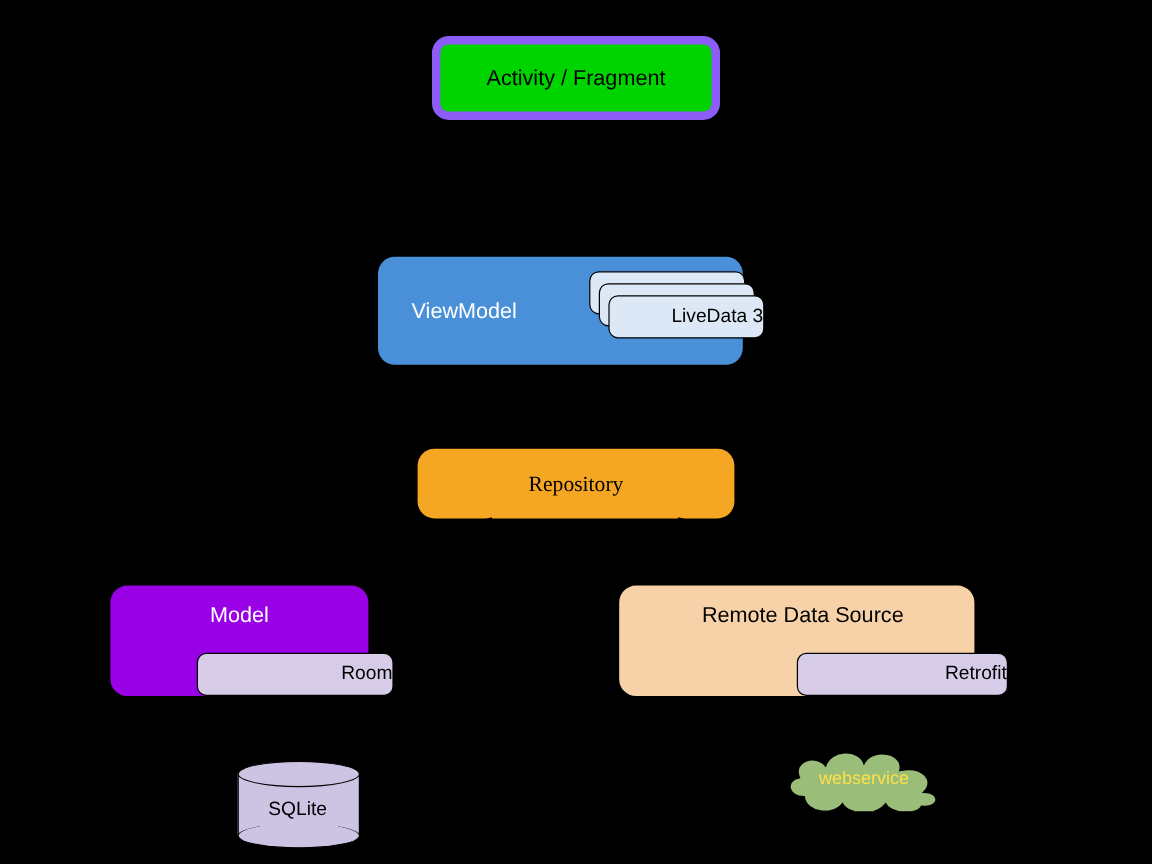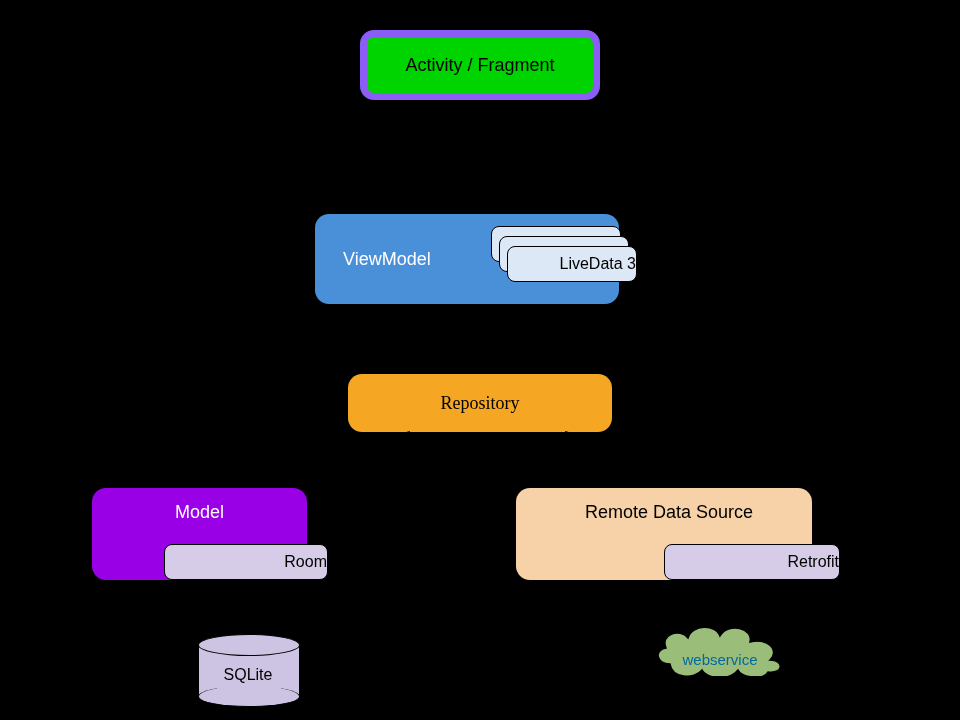--- a/index.html
+++ b/index.html
@@ -77,14 +77,14 @@
   <div style="position:absolute;left:0;top:10px;width:100px;height:52px;background:#cdc3e2;border:1px solid #000;border-top:none;border-bottom:none;"></div>
   <div style="position:absolute;left:0;top:0;width:100px;height:20px;background:#cdc3e2;border:1px solid #000;border-radius:50%;"></div>
   <div style="position:absolute;left:0;top:52px;width:100px;height:20px;background:#cdc3e2;border:1px solid #000;border-radius:50%/50%;border-top:none;"></div>
   <span style="position:absolute;width:100%;text-align:center;top:32px;color:#000;font-size:16px;">SQLite</span>
 </div>
 
 <div style="position:absolute;left:650px;top:620px;width:140px;height:56px;">
   <svg width="140" height="56" viewBox="0 0 140 56">
     <path d="M20 44 C6 44 4 30 16 28 C10 14 30 8 38 18 C42 4 66 4 70 16 C78 2 104 8 100 22 C118 18 130 30 120 40 C134 40 134 54 118 52 C114 60 92 58 88 50 C78 62 56 58 52 50 C44 60 22 58 20 44 Z" fill="#9bbd7a" stroke="#000" stroke-width="1.5"></path>
   </svg>
-  <span style="position:absolute;left:0;width:100%;text-align:center;top:20px;color:#0369a1;font-size:15px;margin-top:11px;">webservice</span>
+  <span style="position:absolute;left:0;width:100%;text-align:center;top:20px;color:#fde047;font-size:15px;">webservice</span>
 </div>
 
 </body></html>

